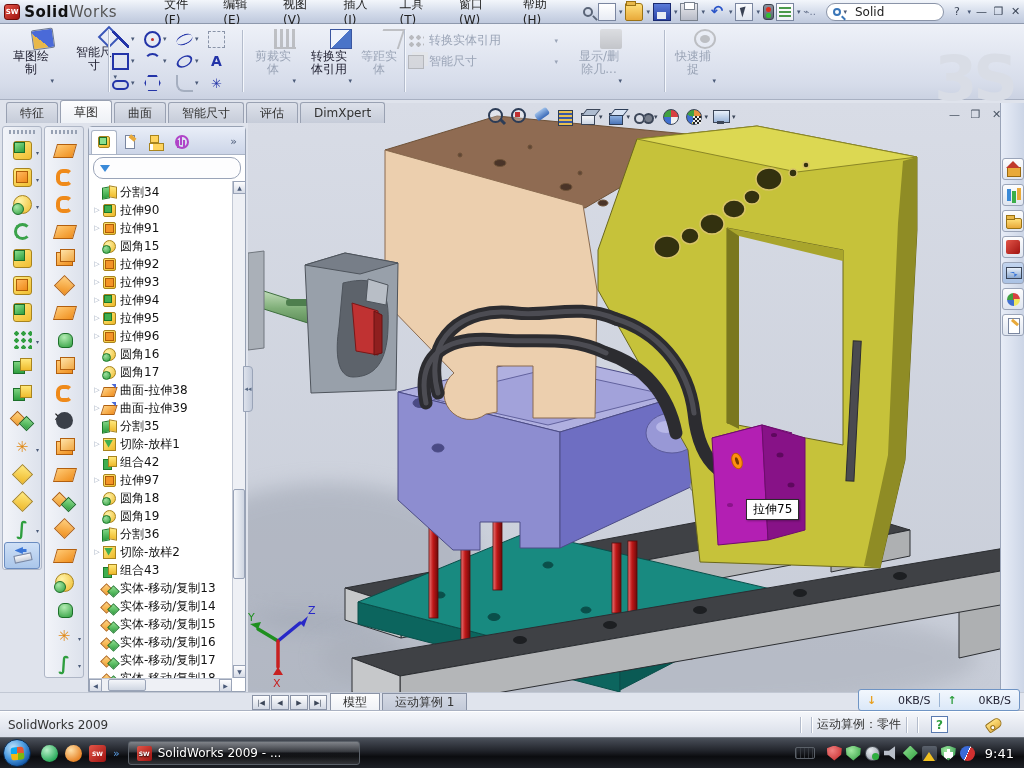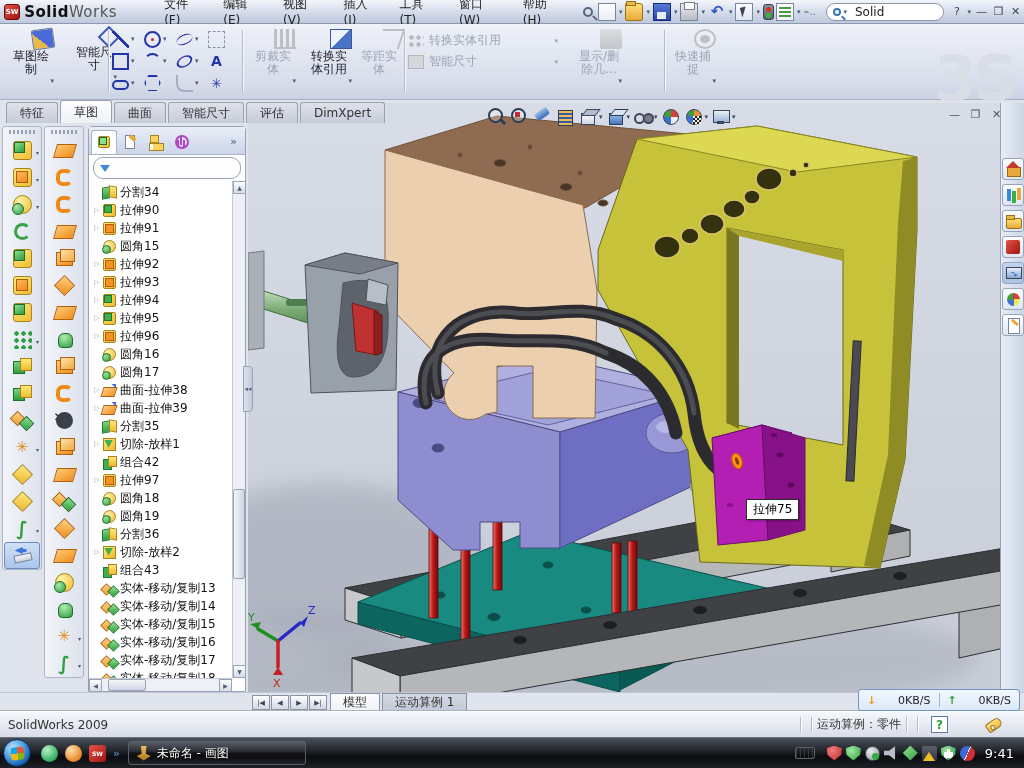--- a/index.html
+++ b/index.html
@@ -989,23 +989,23 @@
 </div>
 
 <div class="abs" id="taskbar">
   <div id="startorb"></div>
   <div id="quicklaunch">
       <div class="ql ql-messenger"></div>
       <div class="ql ql-launcher"></div>
       <div class="ql ql-solidworks">SW</div>
     </div>
   <span id="ql-chevron">»</span>
-  <div class="task-btn inactive">
-    <span class="task-ic-paint"></span>
-    <span>未命名 - 画图</span>
+  <div class="task-btn active">
+    <span class="task-ic-sw">SW</span>
+    <span>SolidWorks 2009 - ...</span>
   </div>
   <div id="tray">
     <span class="tr-keyboard"></span>
   <span class="tray-ic tr-shield-red shield"></span>
       <span class="tray-ic tr-shield-green shield"></span>
       <span class="tray-ic tr-gear"></span>
       <span class="tray-ic tr-volume"></span>
       <span class="tray-ic tr-sync"></span>
       <span class="tray-ic tr-net-warn"></span>
       <span class="tray-ic tr-shield-plus shield"></span>

